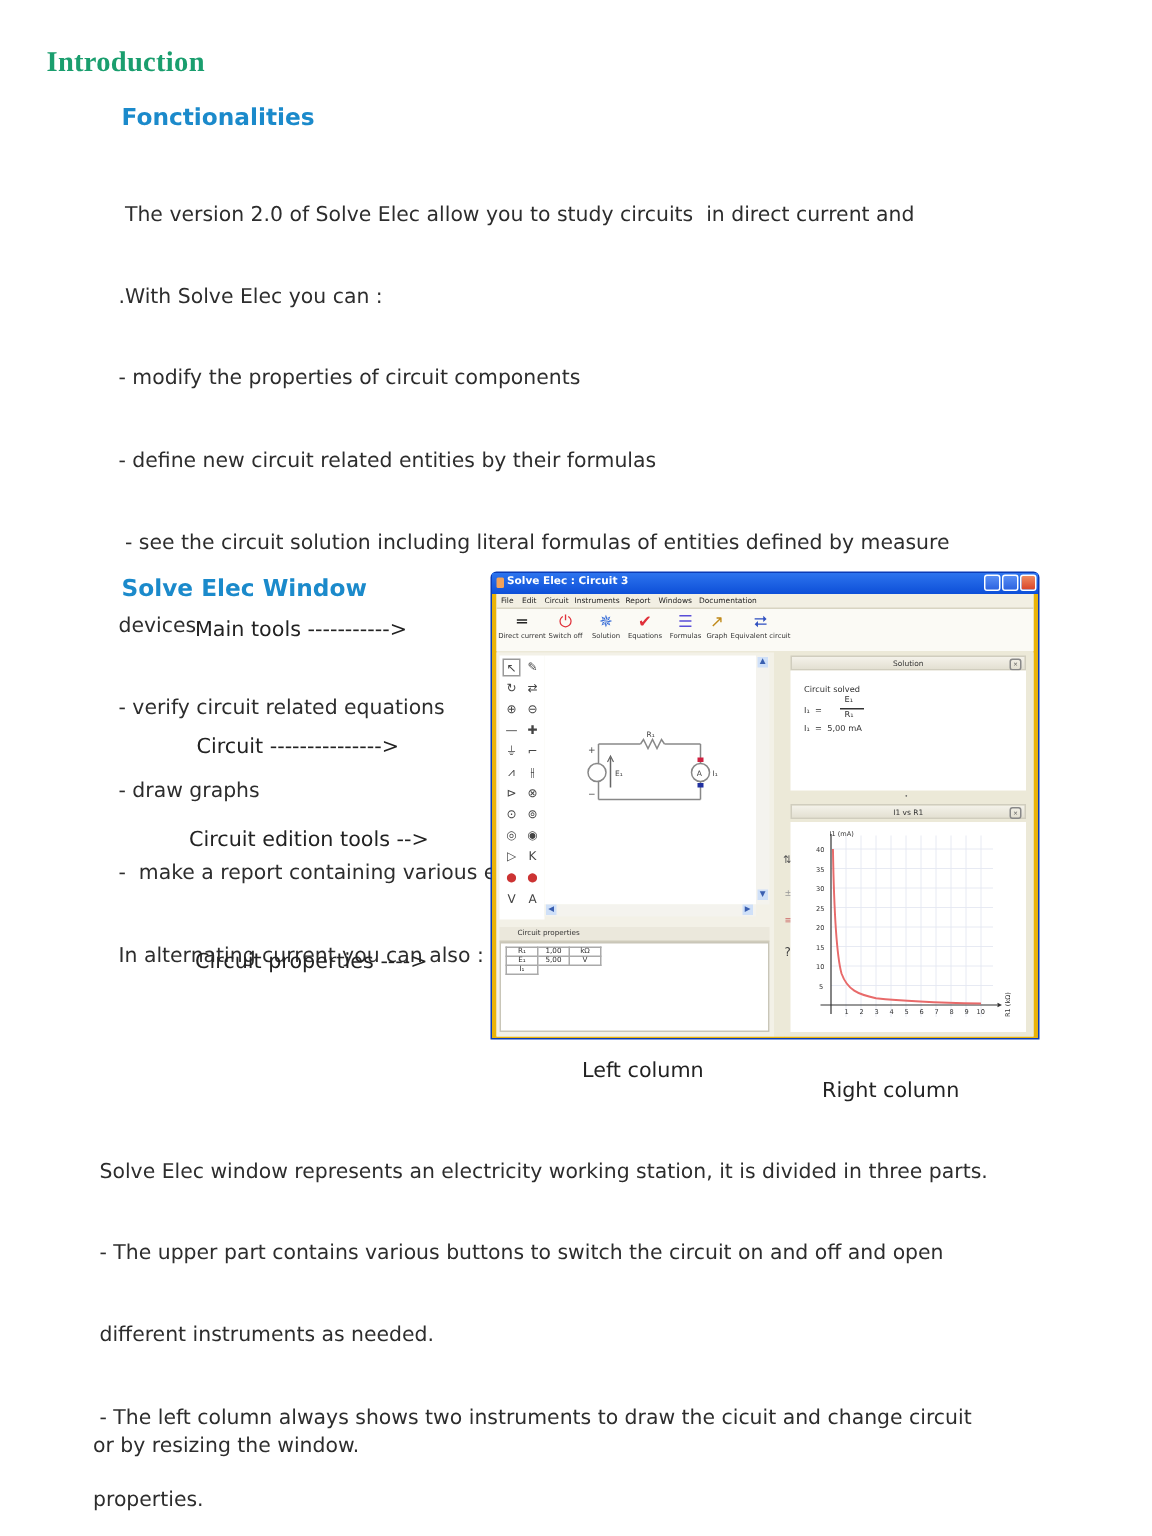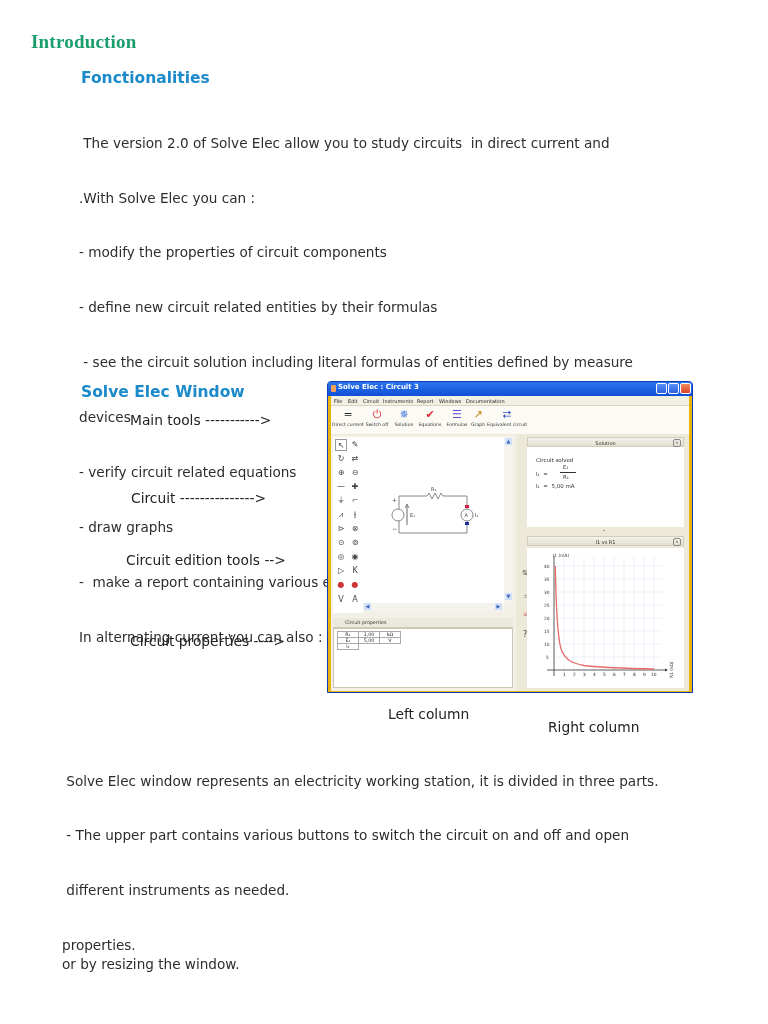--- a/index.html
+++ b/index.html
@@ -295,20 +295,21 @@
         </svg>
       </div>
     </div>
   </div>
 </div>
 
 <div class="abs txt" style="left:62px; top:735px;">
   <div> Solve Elec window represents an electricity working station, it is divided in three parts.</div>
   <div> - The upper part contains various buttons to switch the circuit on and off and open</div>
   <div> different instruments as needed.</div>
+  <div> - The left column always shows two instruments to draw the cicuit and change circuit</div>
   <div>properties.</div>
   
   
   
   
 </div>
 
 <div class="abs txt" style="left:62px; top:918px;">
   <div>or by resizing the window.</div>
 </div>

